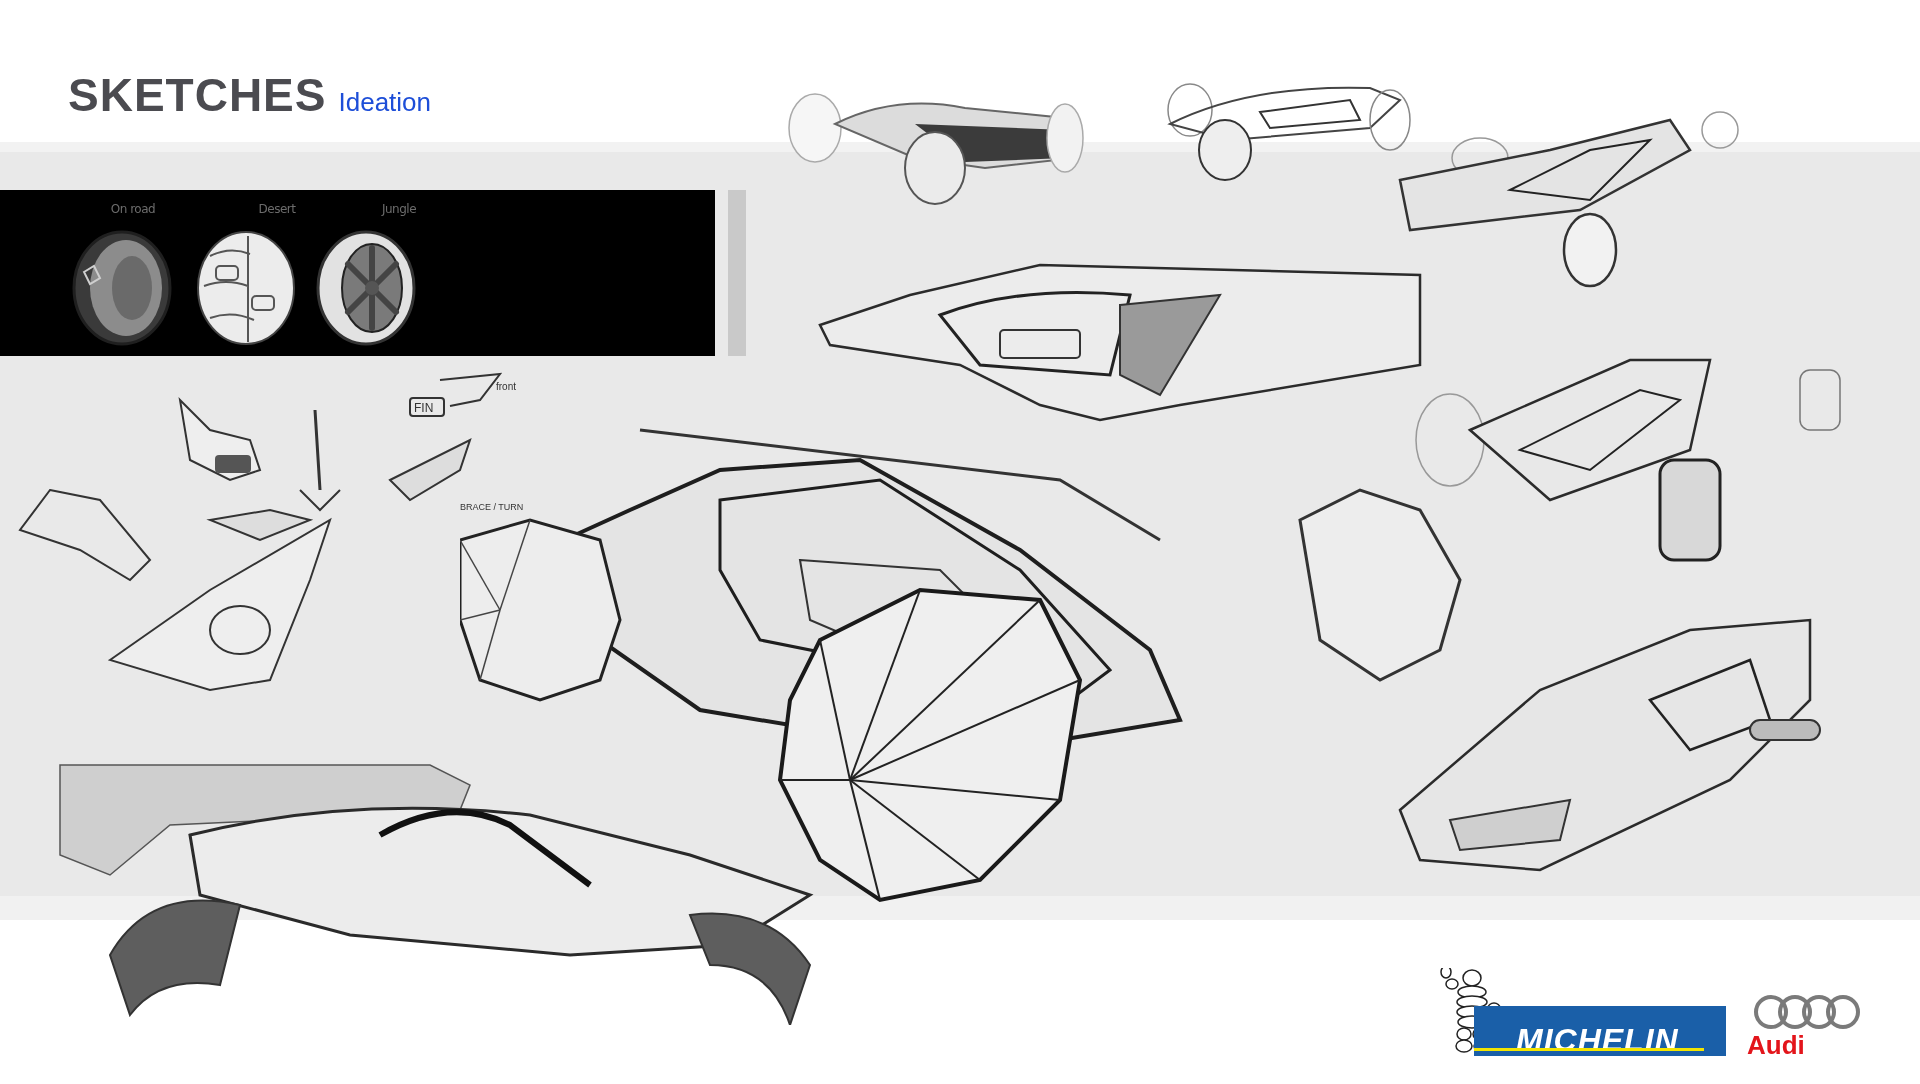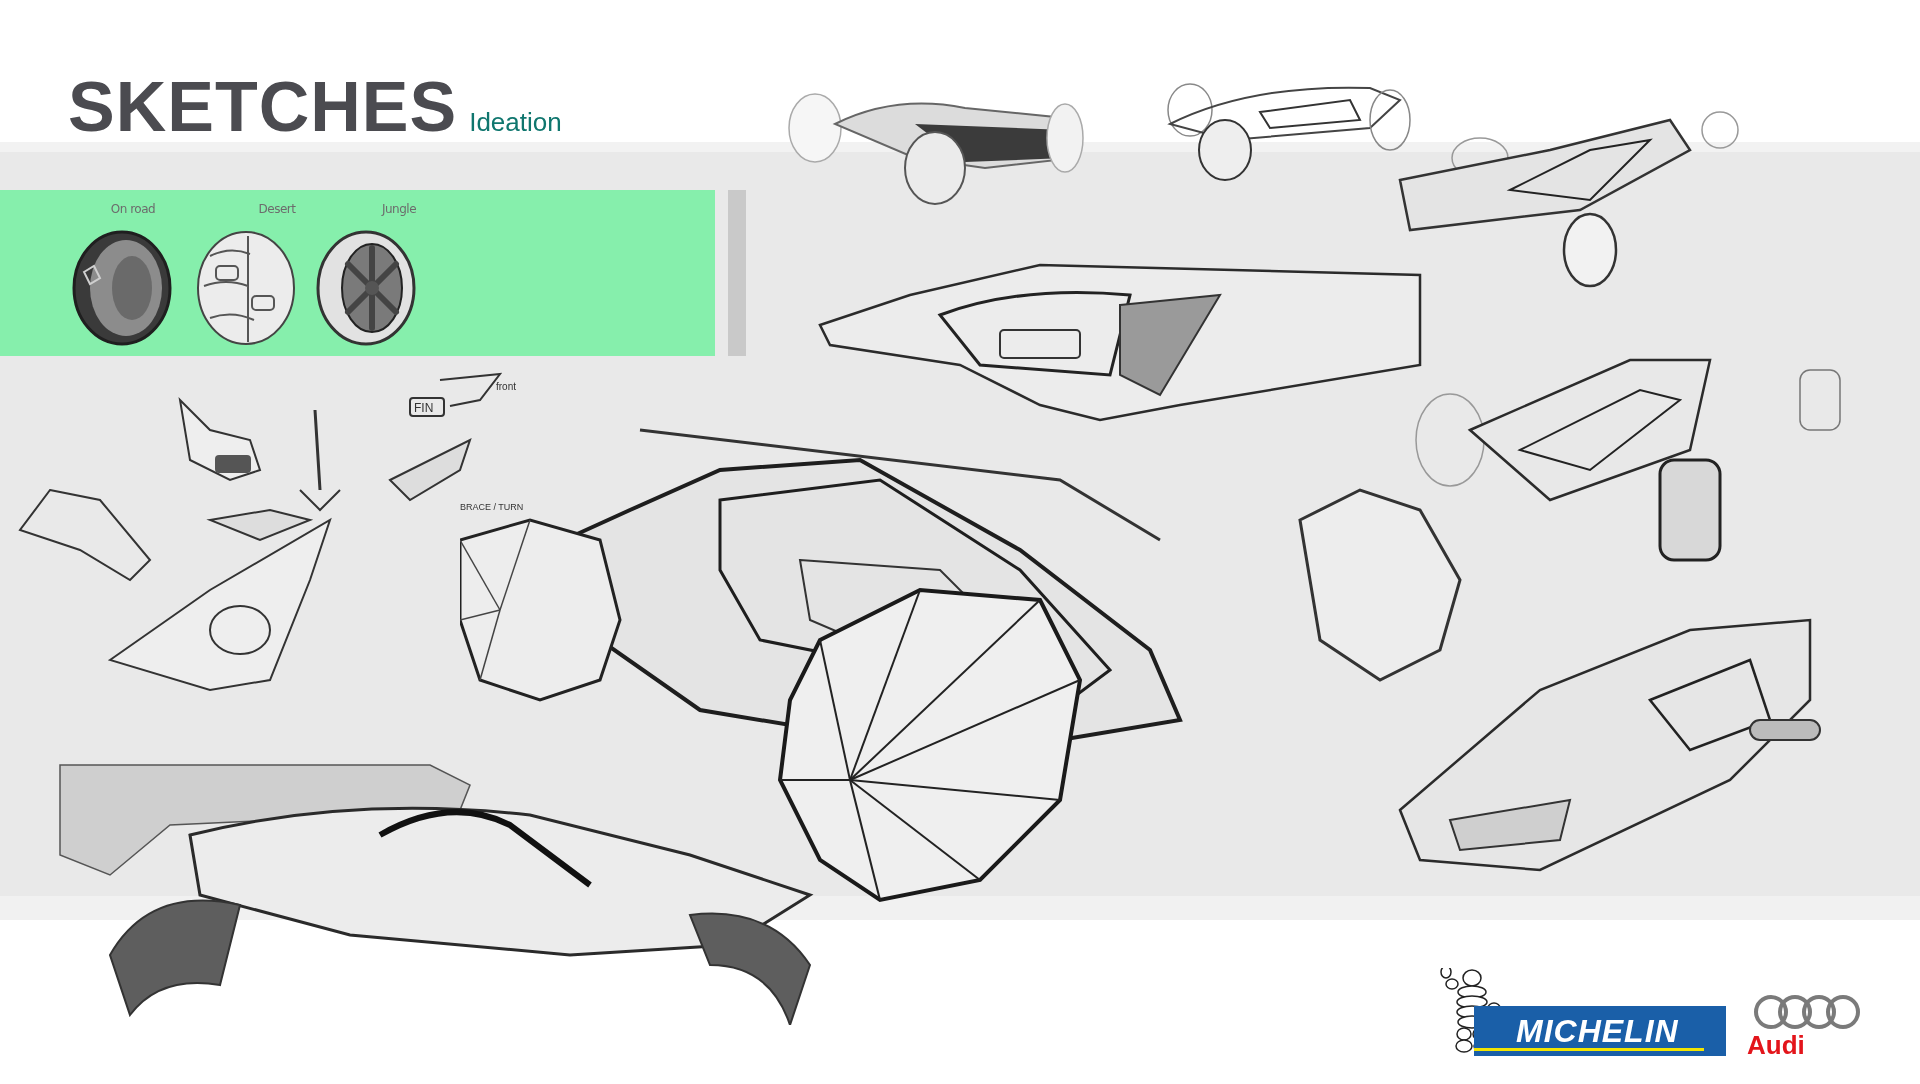--- a/index.html
+++ b/index.html
@@ -6,34 +6,34 @@
   body {
     width:1920px; height:1084px; position:relative; overflow:hidden;
     background:#ffffff;
     font-family:"Liberation Sans", sans-serif;
   }
   .band-top { position:absolute; left:0; top:142px; width:1920px; height:12px; background:#f2f2f2; }
   .band-main { position:absolute; left:0; top:152px; width:1920px; height:744px; background:#e9e9e9; }
   .band-bottom { position:absolute; left:0; top:896px; width:1920px; height:24px; background:#f1f1f1; }
 
   .title-wrap { position:absolute; left:68px; top:72px; display:flex; align-items:baseline; }
-  .title { font-size:70px; font-weight:700; color:#4b4b50; letter-spacing:1px; line-height:1; }
-  .subtitle { font-size:26px; color:#0f766e; margin-left:12px; line-height:1; }
-
-  .wheel-panel { position:absolute; left:0; top:190px; width:715px; height:166px; background:#86efac; }
+  .title { font-size:46px; font-weight:700; color:#4b4b50; letter-spacing:1px; line-height:1; }
+  .subtitle { font-size:26px; color:#1d4ed8; margin-left:12px; line-height:1; }
+
+  .wheel-panel { position:absolute; left:0; top:190px; width:715px; height:166px; background:#000000; }
   .wheel-panel-bar { position:absolute; left:728px; top:190px; width:18px; height:166px; background:#c9c9c9; }
   .wheel-item { position:absolute; top:0; width:130px; height:166px; }
   .wheel-label { position:absolute; top:12px; width:100%; text-align:center; font-size:12px; color:#6c6c6c; font-family:"DejaVu Sans", sans-serif; letter-spacing:-0.5px; }
   .wheel-svg { position:absolute; left:10px; top:36px; }
 
   .sketch { position:absolute; }
   .logo-michelin { position:absolute; left:1434px; top:968px; width:296px; height:90px; }
   .michelin-bar {
     position:absolute; left:40px; top:38px; width:252px; height:50px; background:#1a5fa8;
-    display:flex; align-items:center; justify-content:flex-start;
+    display:flex; align-items:flex-end; justify-content:flex-start;
   }
   .michelin-text { color:#ffffff; font-weight:700; font-style:italic; font-size:32px; letter-spacing:1px; margin-left:42px; line-height:1; }
   .michelin-yellow { position:absolute; left:40px; top:80px; width:230px; height:3px; background:#f3e500; }
   .logo-audi { position:absolute; left:1747px; top:994px; width:120px; height:70px; }
   .audi-text { position:absolute; left:0; top:38px; width:120px; color:#e3151b; font-weight:700; font-size:26px; line-height:1; }
 </style>
 </head>
 <body>
 
 <div class="band-top"></div>

